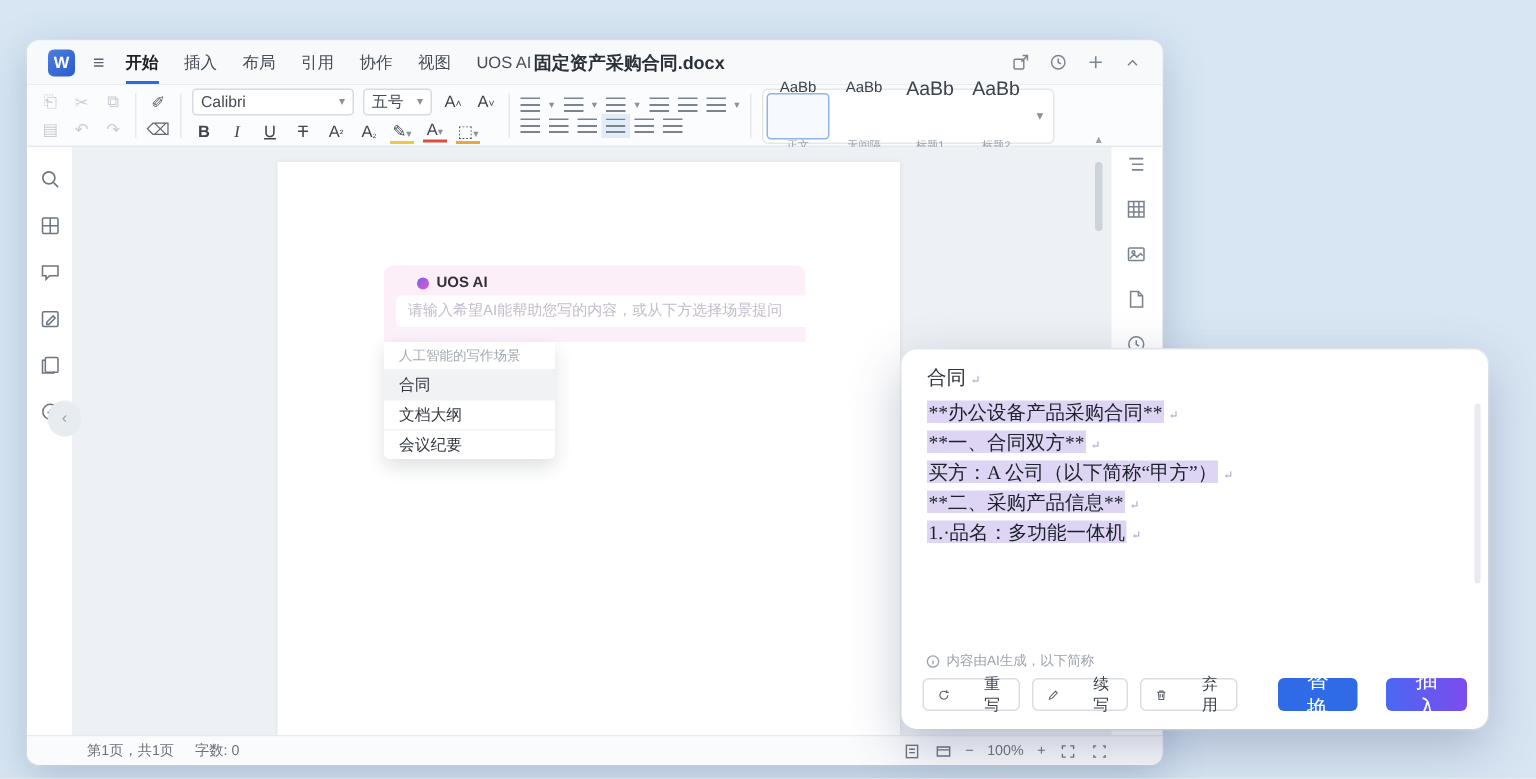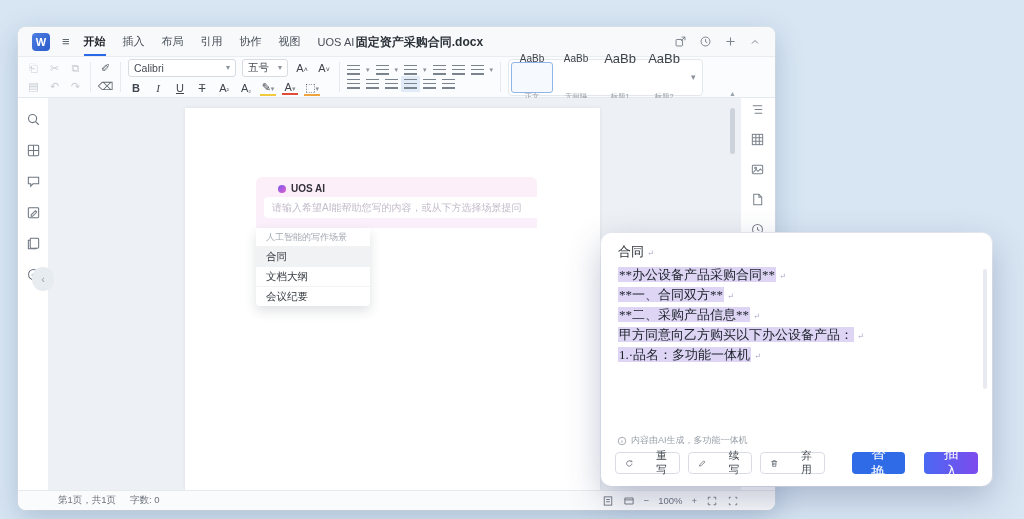--- a/index.html
+++ b/index.html
@@ -386,31 +386,31 @@
         </span>
     </div>
   </div>
 </div>
 
 <div class="ai-panel">
   <div class="ap-title">合同</div>
   <div class="ap-content">
     <div class="cl"><span class="hl">**办公设备产品采购合同**</span></div>
     <div class="cl"><span class="hl">**一、合同双方**</span></div>
+    <div class="cl"><span class="hl">买方：A 公司（以下简称“甲方”）</span></div>
     <div class="cl"><span class="hl">**二、采购产品信息**</span></div>
-    <div class="cl"><span class="hl">甲方同意向乙方购买以下办公设备产品：</span></div>
     <div class="cl"><span class="hl">1.·品名：多功能一体机</span></div>
   </div>
   <div class="ap-scroll"></div>
   <div class="ap-note">
     <svg width="10" height="10" viewBox="0 0 16 16" fill="none" stroke="currentColor" stroke-width="1.4">
         <circle cx="8" cy="8" r="6"></circle>
         <path d="M8 7v4M8 4.6v.2"></path>
       </svg>
-    <span>内容由AI生成，多功能一体机</span>
+    <span>内容由AI生成，以下简称</span>
   </div>
   <div class="ap-actions">
     <button class="obtn">
       <svg width="11" height="11" viewBox="0 0 16 16" fill="none" stroke="currentColor" stroke-width="1.4">
           <path d="M13 8a5 5 0 1 1-1.7-3.8M11.6 1.8v2.6h2.6"></path>
         </svg>
       <span>重写</span>
     </button>
     <button class="obtn">
       <svg width="11" height="11" viewBox="0 0 16 16" fill="none" stroke="currentColor" stroke-width="1.3">

